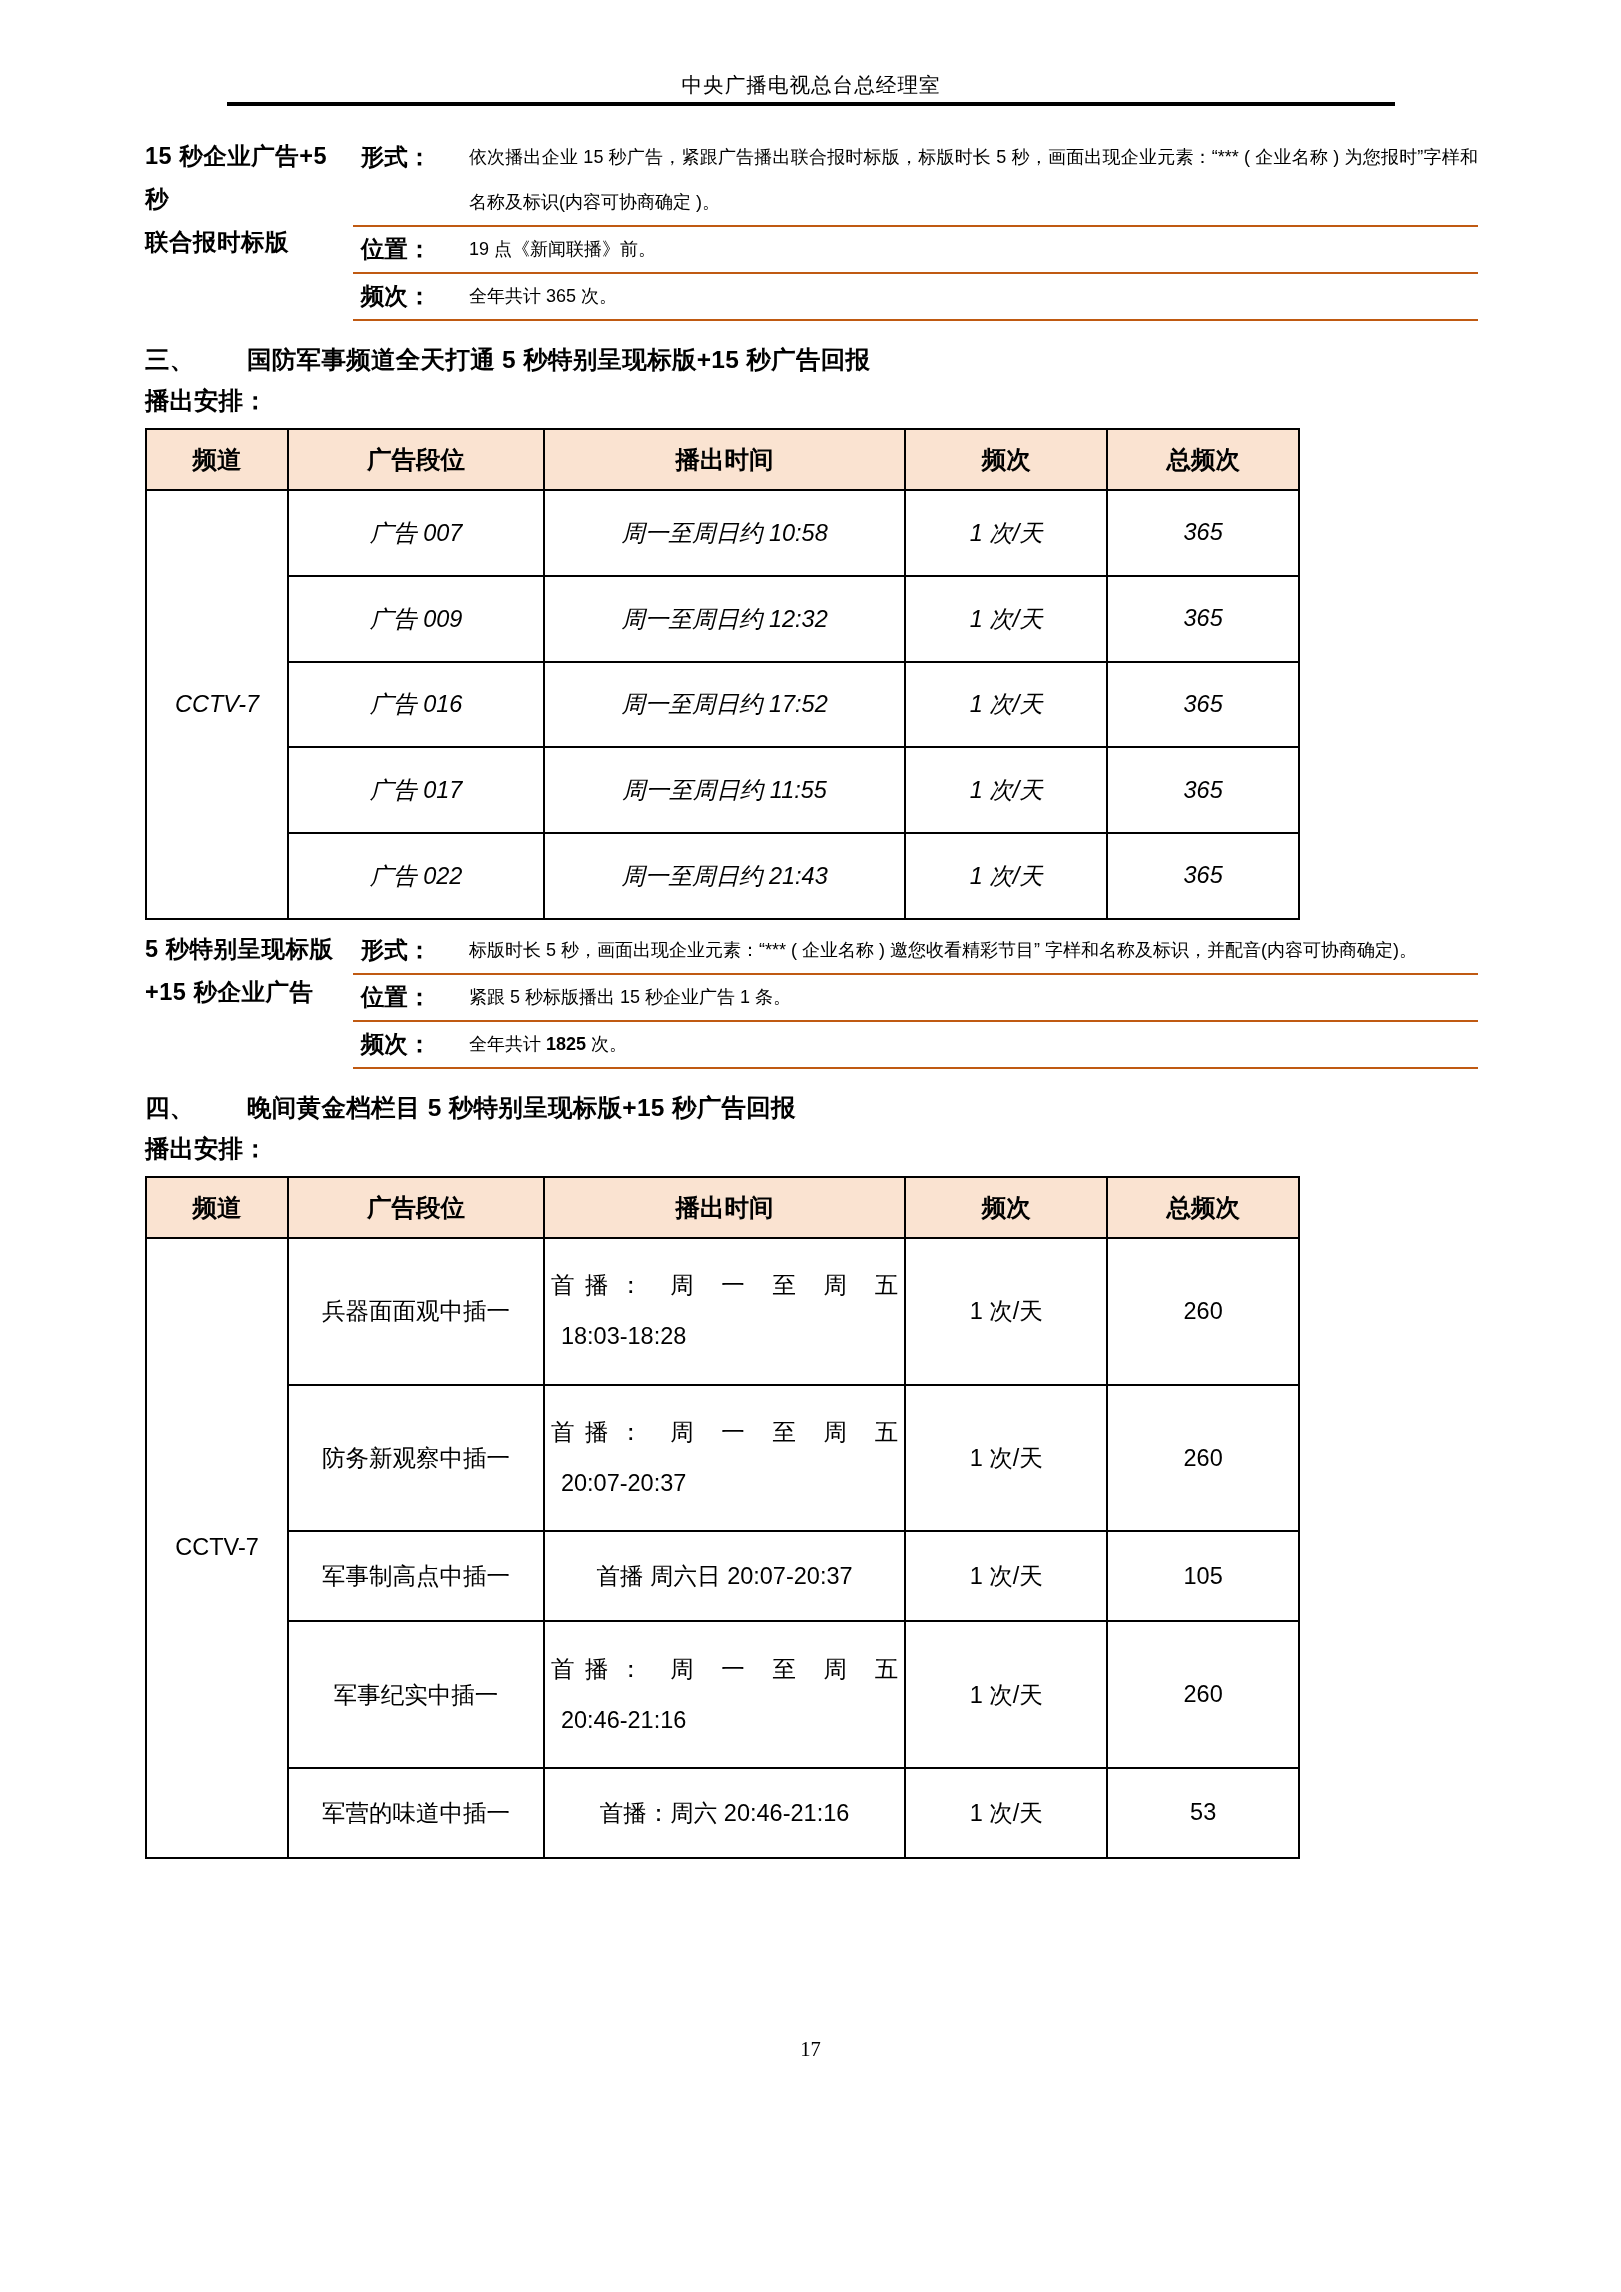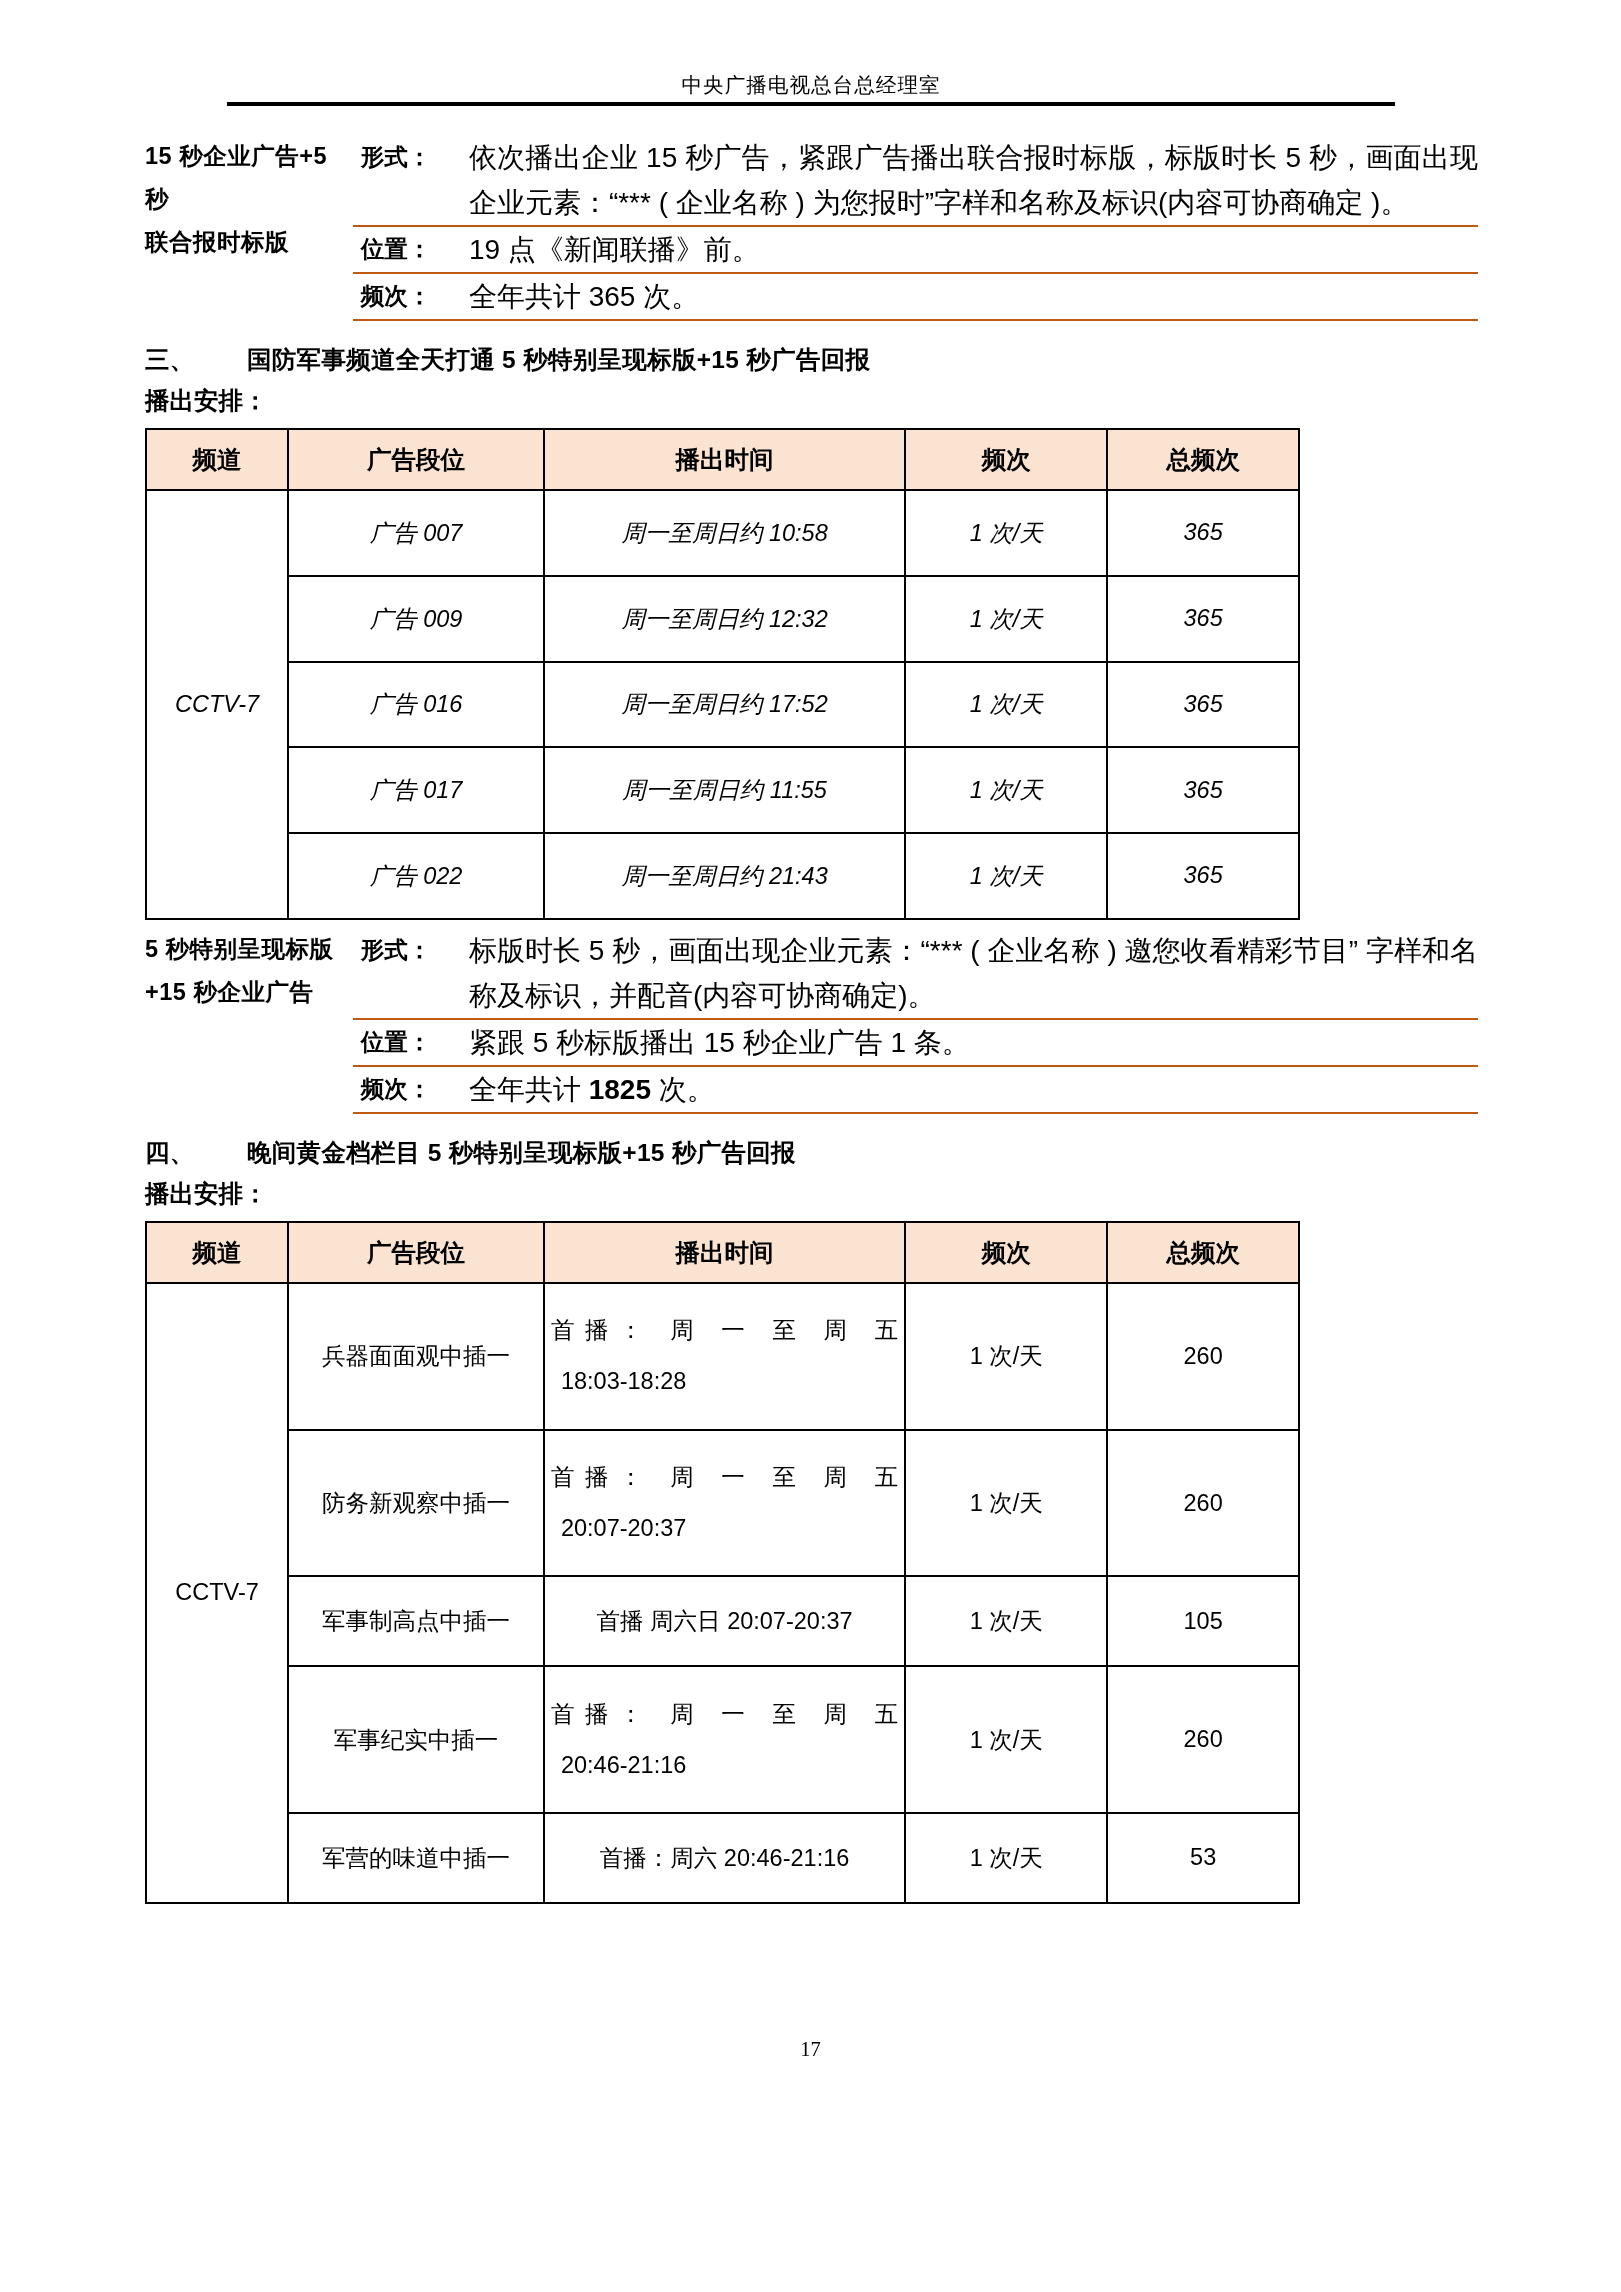--- a/index.html
+++ b/index.html
@@ -85,21 +85,21 @@
     width: 110px;
     flex: 0 0 110px;
     font-weight: bold;
     font-size: 23.5px;
     line-height: 45px;
     padding-left: 7.8px;
     box-sizing: border-box;
   }
   .spec-value {
     flex: 1 1 auto;
-    font-size: 28px;
+    font-size: 18px;
     line-height: 45px;
     padding-left: 5.9px;
     text-align: justify;
     text-justify: inter-ideograph;
   }
   .spec-value b { font-weight: bold; }
 
   
   .section-heading {
     font-weight: bold;

